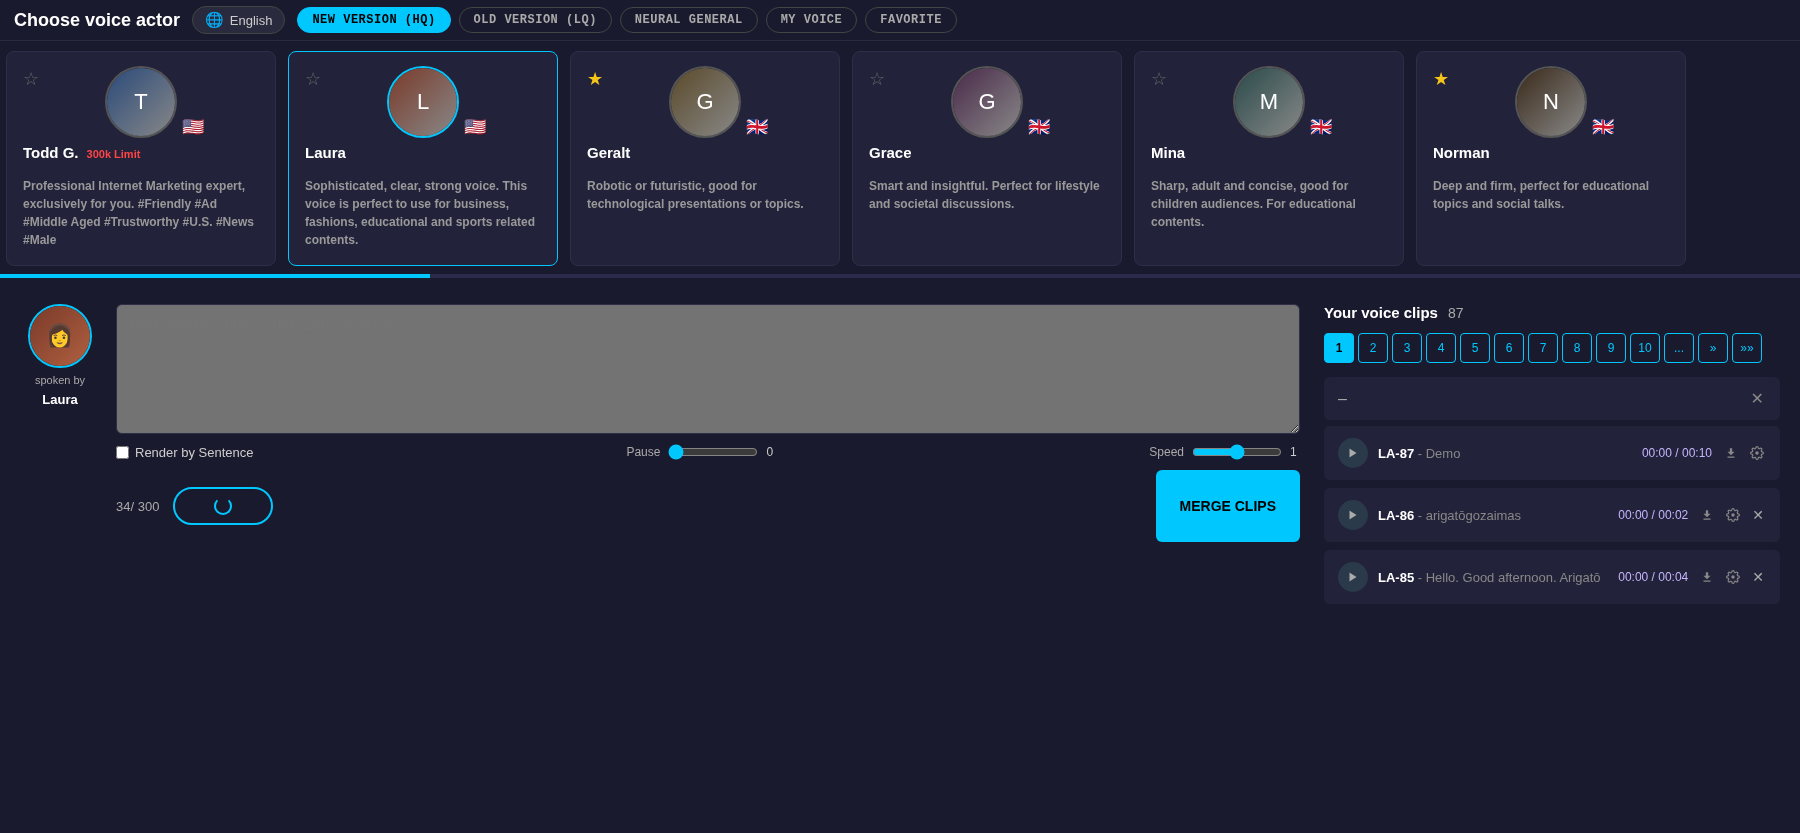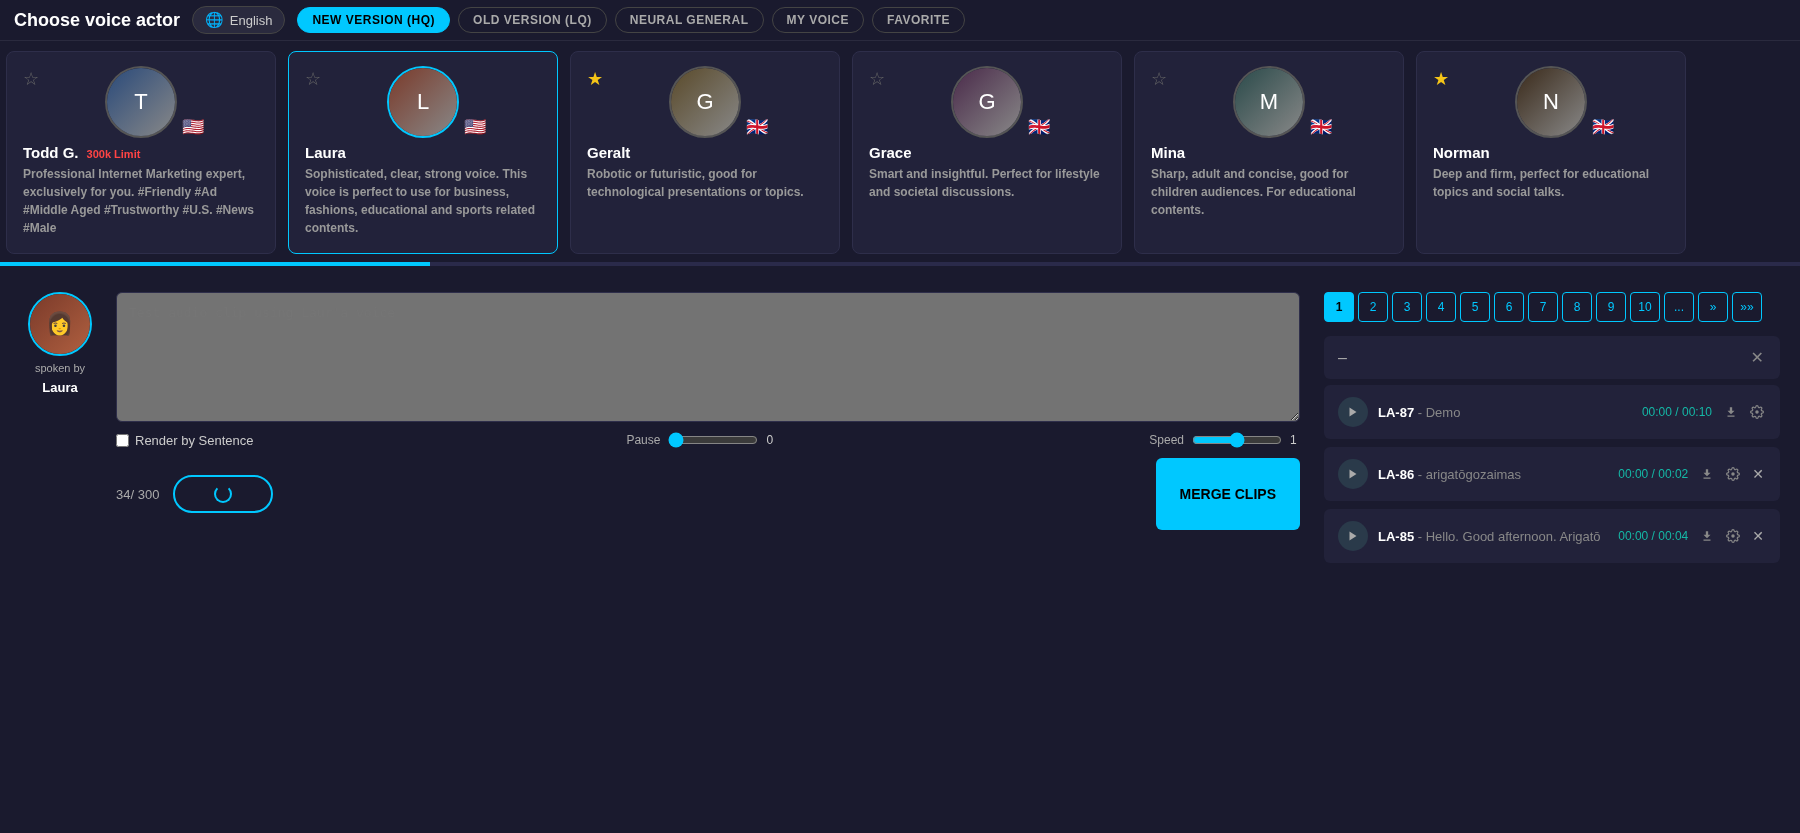--- a/index.html
+++ b/index.html
@@ -48,20 +48,21 @@
     .filter-btn {
       border-radius: 20px;
       padding: 5px 14px;
       font-size: 12px;
       font-weight: 600;
       cursor: pointer;
       border: 1.5px solid #444;
       background: transparent;
       color: #aaa;
       letter-spacing: 0.5px;
+      font-family: Liberation Mono, monospace;
     }
     .filter-btn.active {
       background: #00c8ff;
       border-color: #00c8ff;
       color: #000;
     }
 
     
     .voice-row {
       display: flex;
@@ -119,21 +120,21 @@
       cursor: pointer;
       position: absolute;
       left: 0;
       top: 2px;
     }
     .star-icon.active { color: #f5c518; }
     .voice-name {
       font-size: 15px;
       font-weight: 700;
       color: #fff;
-      margin-bottom: 4px;
+      margin-bottom: 16px;
     }
     .voice-limit {
       font-size: 11px;
       color: #f44;
       margin-left: 8px;
     }
     .voice-desc {
       font-size: 12px;
       color: #999;
       line-height: 1.5;
@@ -385,21 +386,21 @@
       font-size: 13px;
       color: #fff;
       white-space: nowrap;
       overflow: hidden;
       text-overflow: ellipsis;
     }
     .clip-name span.clip-id { font-weight: 700; color: #fff; }
     .clip-name span.clip-sub { color: #888; }
     .clip-time {
       font-size: 12px;
-      color: #14b8a6;
+      color: #c4b5fd;
       flex-shrink: 0;
       margin-left: 8px;
     }
     .clip-actions {
       display: flex;
       align-items: center;
       gap: 8px;
       flex-shrink: 0;
     }
     .clip-action-btn {
@@ -572,20 +573,24 @@
           <span class="spinner"></span>
         </button>
 
         <button class="merge-btn">MERGE CLIPS</button>
       </div>
     </div>
   </div>
 
   <div class="right-panel">
 
+    <div class="clips-header">
+      <span class="clips-title">Your voice clips</span>
+      <span class="clips-count">87</span>
+    </div>
 
     <div class="pagination">
 
     <button class="page-btn active">1</button>
         <button class="page-btn">2</button>
         <button class="page-btn">3</button>
         <button class="page-btn">4</button>
         <button class="page-btn">5</button>
         <button class="page-btn">6</button>
         <button class="page-btn">7</button>

